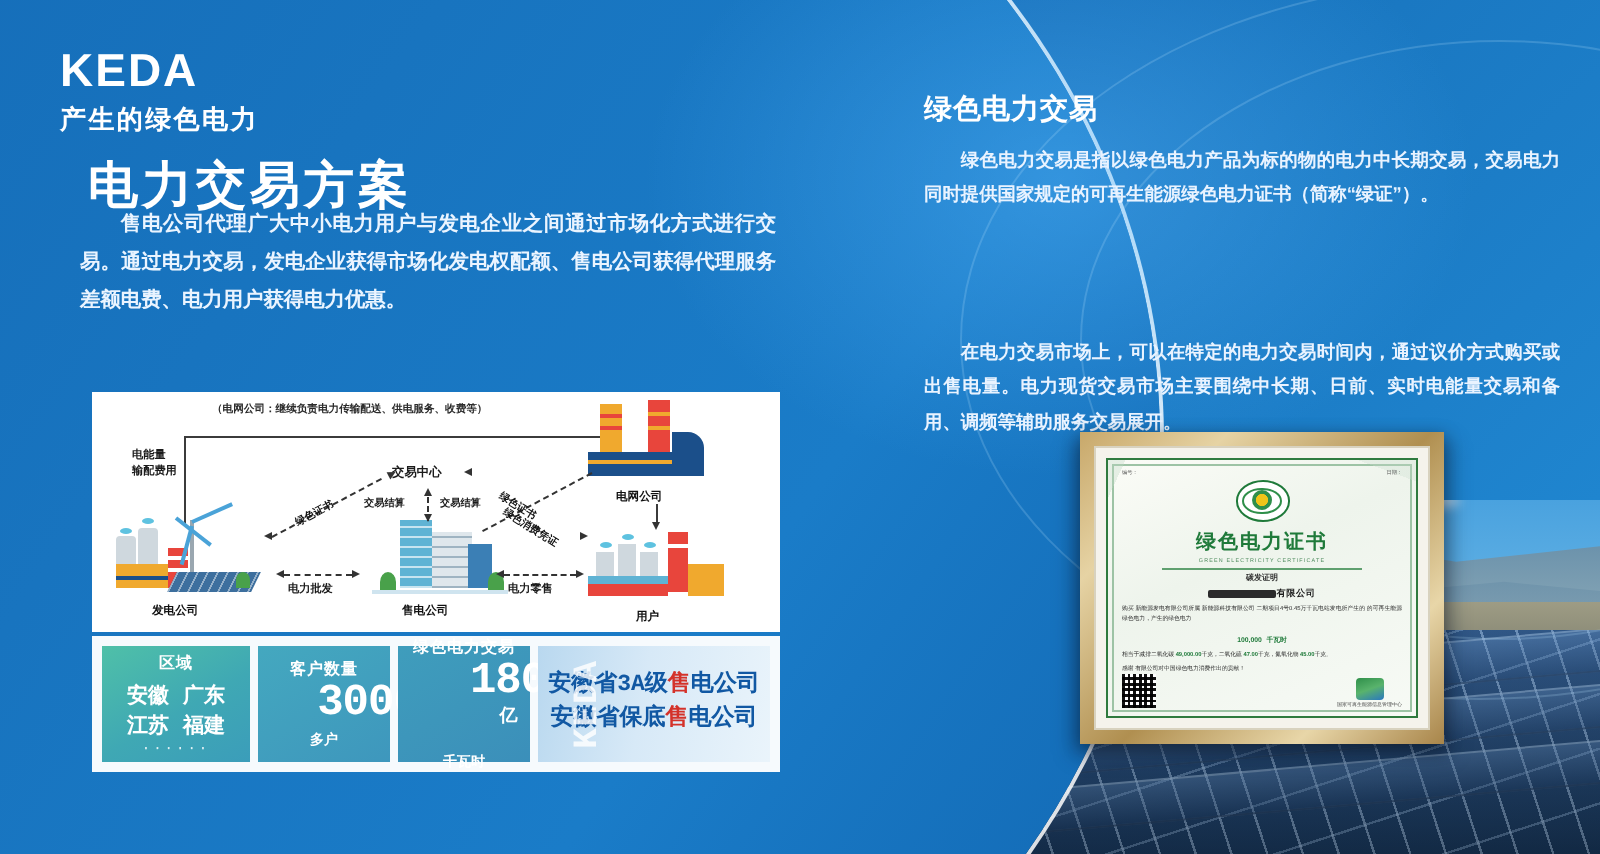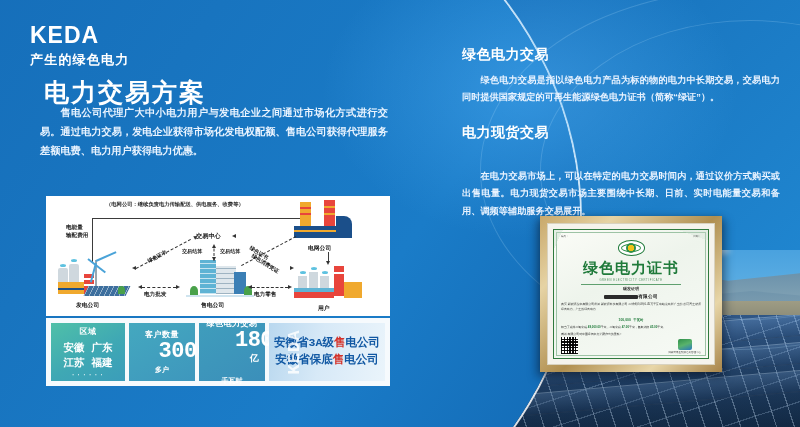--- a/index.html
+++ b/index.html
@@ -253,21 +253,21 @@
   }
   .cert-seal::before {
     content: ""; position: absolute; inset: 2.5px; border-radius: 50%;
     border: .8px solid #2f8f4a;
   }
   .seal-core {
     width: 10px; height: 10px; border-radius: 50%;
     background: radial-gradient(circle,#f0c419 0%, #f0c419 42%, #2f8f4a 44%, #2f8f4a 100%);
   }
   .cert-title {
-    position: relative; font-size: 15px; font-weight: 800; color: #1f7a3a;
+    position: relative; font-size: 10px; font-weight: 800; color: #1f7a3a;
     letter-spacing: 1px; margin-top: 3px;
   }
   .cert-sub {
     position: relative; font-size: 2.7px; color: #4d8a5c; letter-spacing: .6px; margin-top: 1px;
   }
   .cert-rule {
     position: relative; width: 72%; height: 1px; background: #5fa06f; margin: 2px 0 2px;
   }
   .cert-kind { position: relative; font-size: 4px; color: #333; font-weight: 700; }
   .cert-company {
@@ -484,21 +484,20 @@
       </div>
       <div class="tail-line">
         <span>安徽省保底</span><em>售</em><span>电公司</span>
       </div>
     </div>
   </div>
 
   <div class="r-title" style="left:462px; top:46px;">绿色电力交易</div>
   <div class="r-body" style="left:462px; top:72px;">绿色电力交易是指以绿色电力产品为标的物的电力中长期交易，交易电力同时提供国家规定的可再生能源绿色电力证书（简称“绿证”）。</div>
 
-  <div class="r-title" style="left:462px; top:124px;">电力现货交易</div>
   <div class="r-body" style="left:462px; top:168px;">在电力交易市场上，可以在特定的电力交易时间内，通过议价方式购买或出售电量。电力现货交易市场主要围绕中长期、日前、实时电能量交易和备用、调频等辅助服务交易展开。</div>
 
   <div class="cert-shadow"></div>
   <div class="cert-frame">
     <div class="cert-mat">
       <div class="cert-paper">
 
         <div class="cert-head">
           <span>编号：</span>
           <span>日期：</span>

